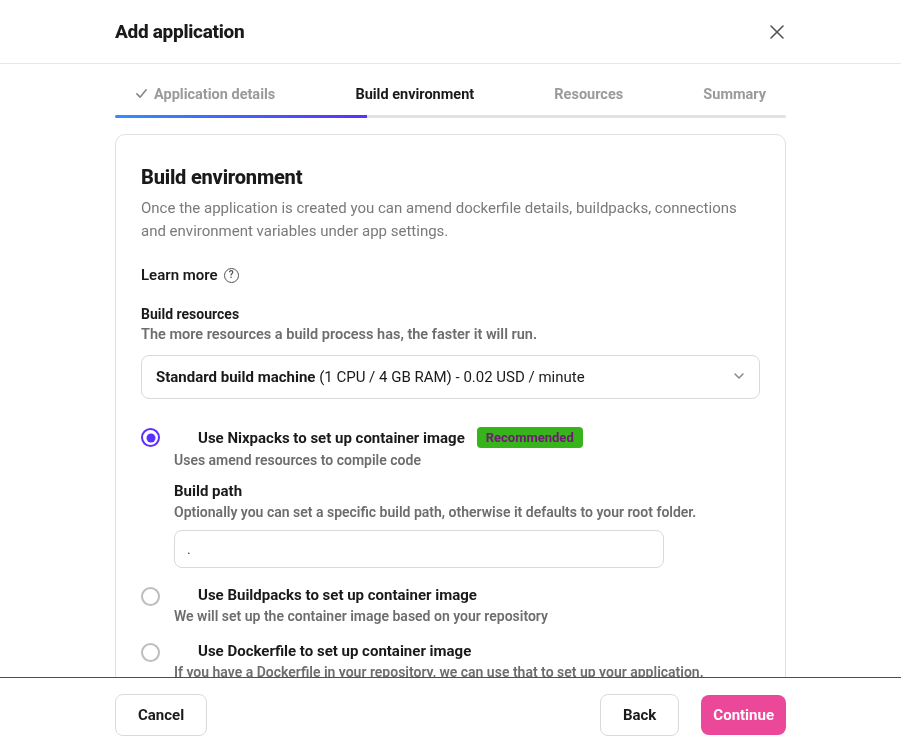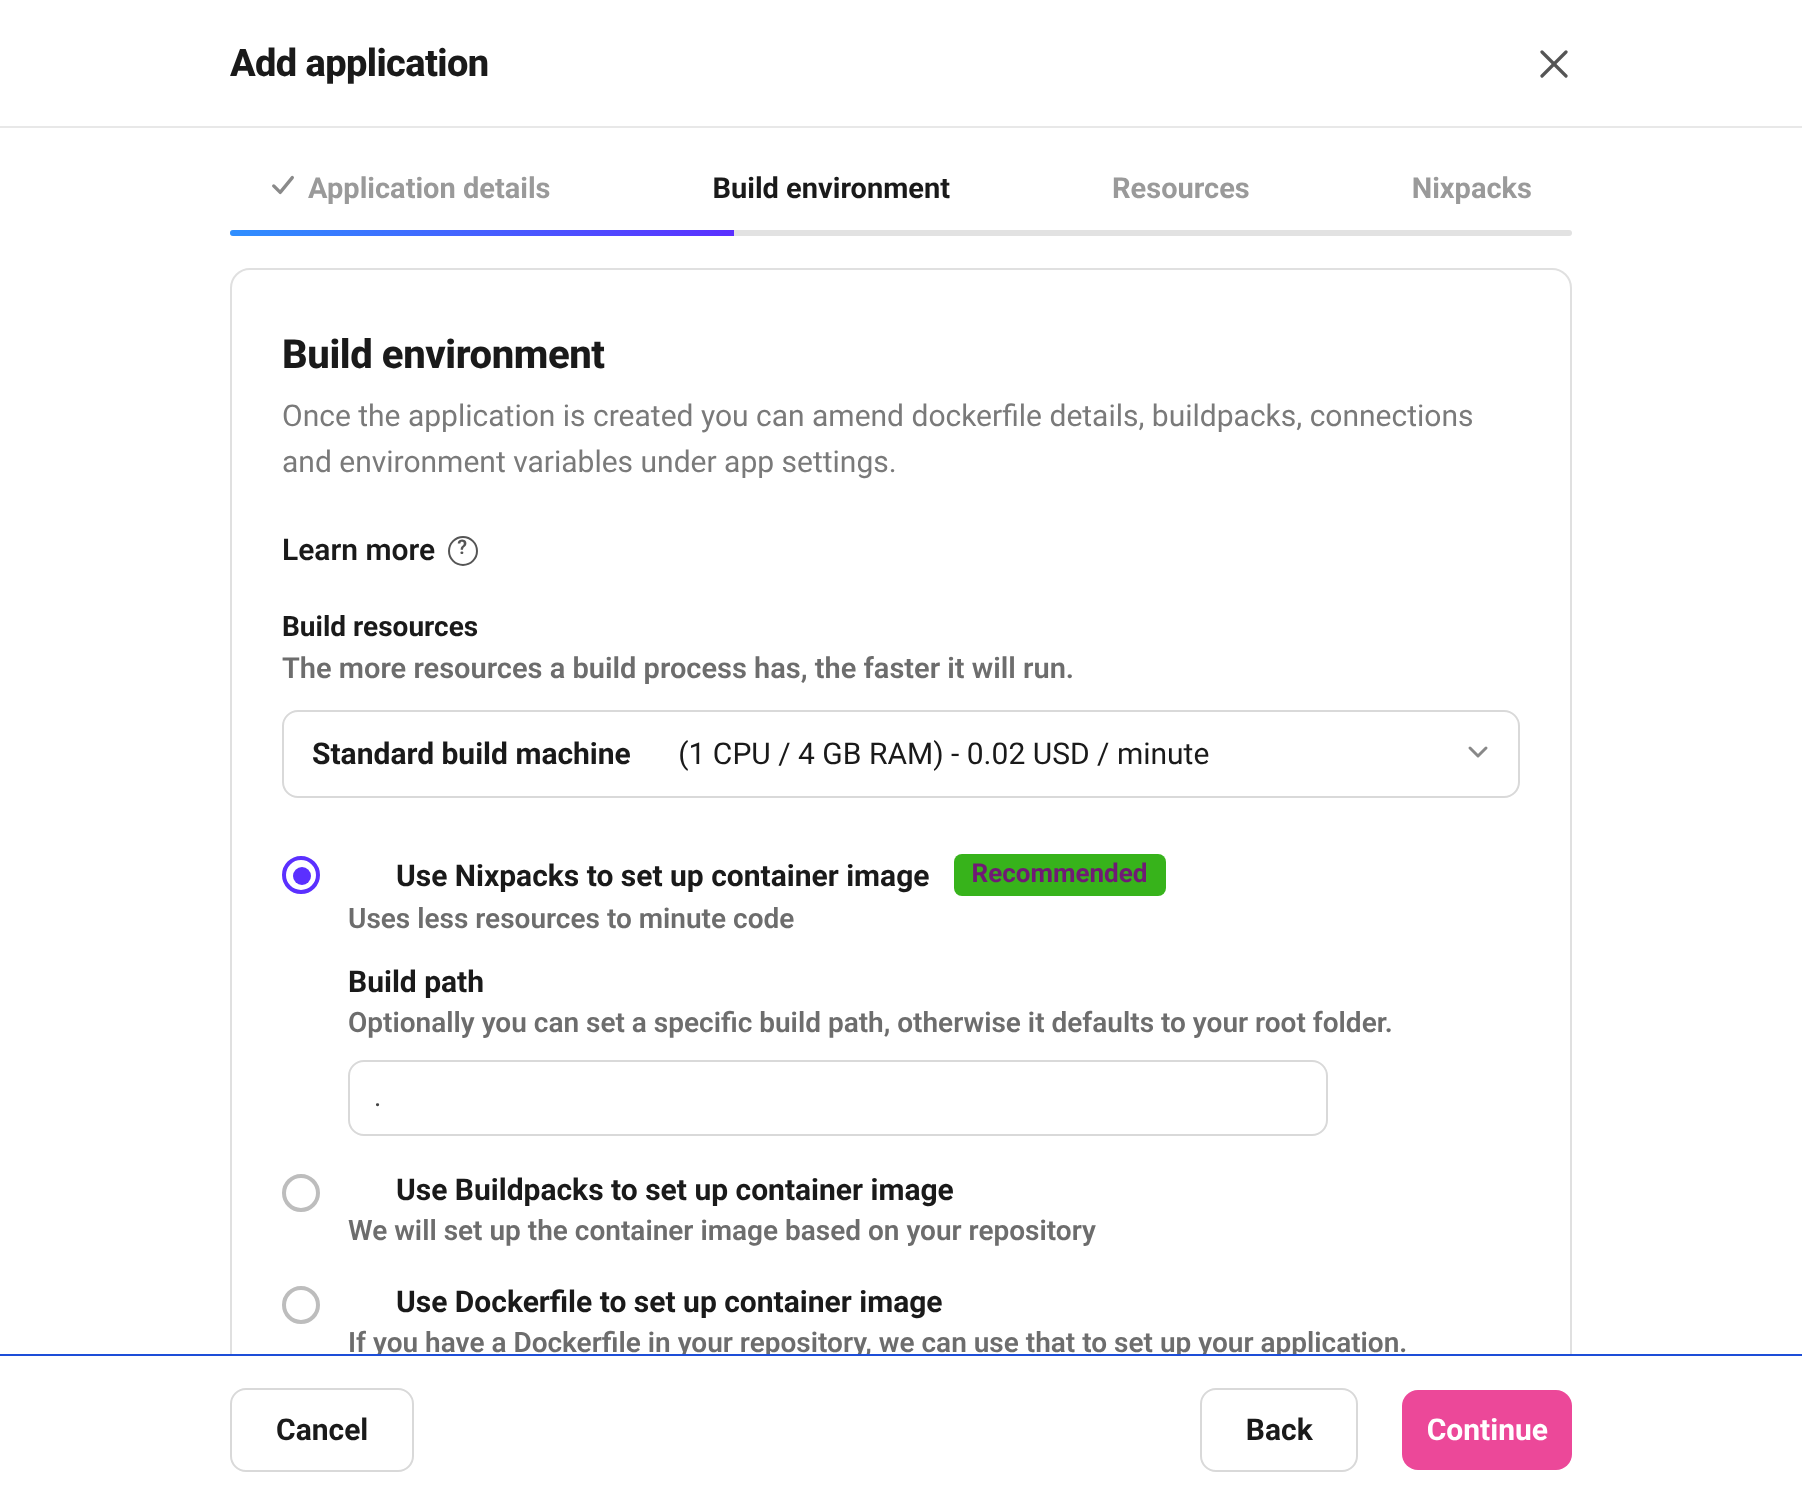--- a/index.html
+++ b/index.html
@@ -166,21 +166,20 @@
       margin-bottom: 28px;
       font-size: 15px;
     }
 
     .select .label-strong {
       font-weight: 700;
     }
 
     .select .label-rest {
       font-weight: 400;
-      margin-left: 20px;
     }
 
     .chev {
       color: #888;
     }
 
     .radio-group {}
 
     .radio-item {
       display: flex;
@@ -344,21 +343,21 @@
       </span>
       <span>Application details</span>
     </div>
     <div class="step active">
       <span>Build environment</span>
     </div>
     <div class="step">
       <span>Resources</span>
     </div>
     <div class="step">
-      <span>Nixpacks</span>
+      <span>Summary</span>
     </div>
   </div>
 
   <div class="progress-track">
     <div class="progress-fill"></div>
   </div>
 
   <div class="card">
     <div class="section-title">Build environment</div>
     <div class="section-desc">Once the application is created you can amend dockerfile details, buildpacks, connections and environment variables under app settings.</div>
@@ -384,21 +383,21 @@
 
     <div class="radio-group">
 
       <div class="radio-item">
         <div class="radio checked"></div>
         <div class="radio-body">
           <div class="radio-title-row">
             <div class="radio-title">Use Nixpacks to set up container image</div>
             <div class="badge">Recommended</div>
           </div>
-          <div class="radio-desc">Uses less resources to minute code</div>
+          <div class="radio-desc">Uses amend resources to compile code</div>
 
           <div class="build-path-block">
             <div class="bp-label">Build path</div>
             <div class="bp-desc">Optionally you can set a specific build path, otherwise it defaults to your root folder.</div>
             <input class="bp-input" type="text" value="." style="">
           </div>
         </div>
       </div>
 
       <div class="radio-item">

